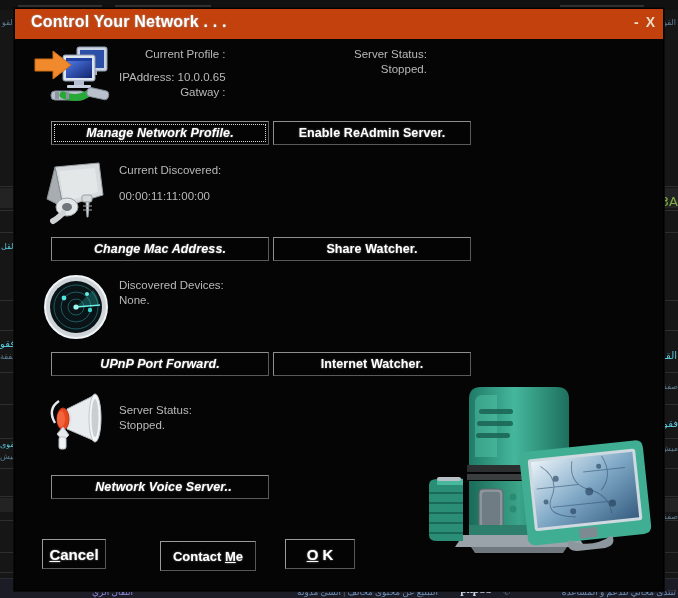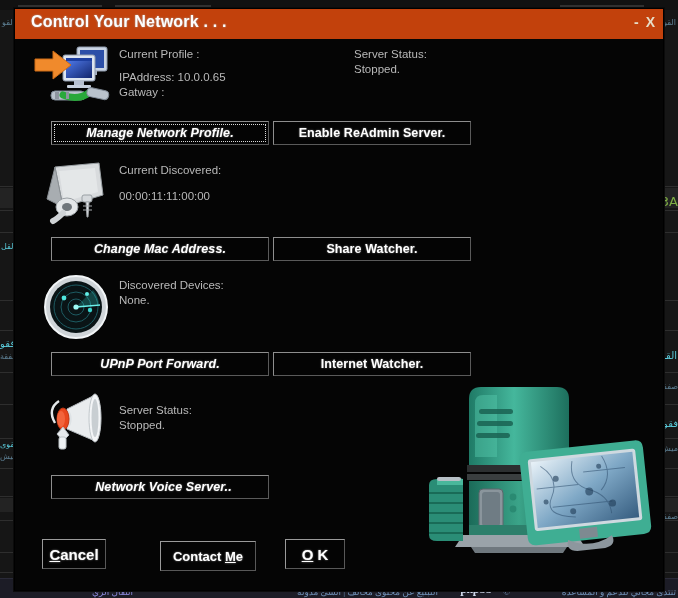--- a/index.html
+++ b/index.html
@@ -134,21 +134,21 @@
 <div id="dialog">
 
   <div id="titlebar">
     <div id="title">Control Your Network . . .</div>
     <div id="wbtns">
       <span>-</span>
       <span>X</span>
     </div>
   </div>
 
-  <div class="row" style="top:34px;height:115px;">
+  <div class="row" style="top:34px;height:115px;text-align:right;">
     <div class="icowrap">
       <svg width="86" height="66" viewBox="0 0 86 66">
         <rect x="44" y="4" width="30" height="24" rx="2" fill="#c9d4e4" stroke="#8f9bad"></rect>
         <rect x="47" y="7" width="24" height="18" fill="#2c4fa8"></rect>
         <rect x="56" y="28" width="8" height="4" fill="#a8b2c4"></rect>
         <rect x="30" y="12" width="32" height="26" rx="2" fill="#dde5f0" stroke="#8f9bad"></rect>
         <rect x="33" y="15" width="26" height="20" fill="#1d3fa0"></rect>
         <polygon points="33,18 59,18 59,35 33,35" fill="url(#sg)"></polygon>
         <defs>
             <linearGradient id="sg" x1="0" y1="0" x2="1" y2="1">
@@ -328,17 +328,17 @@
       </g>
     </svg>
   </div>
 
   <div class="bottombtn" style="left:27px;top:530px;width:64px;">
     <span><u id="ck">C</u><span id="cp">ancel</span></span>
   </div>
   <div class="bottombtn small" style="left:145px;top:532px;width:96px;">
     <span><span id="ctp">Contact </span><u id="ctk">M</u><span id="ctq">e</span></span>
   </div>
-  <div class="bottombtn" style="left:270px;top:530px;width:60px;">
+  <div class="bottombtn" style="left:270px;top:530px;width:70px;">
     <span><u id="okk">O</u><span id="okp"> K</span></span>
   </div>
 
 </div>
 
 </body></html>

